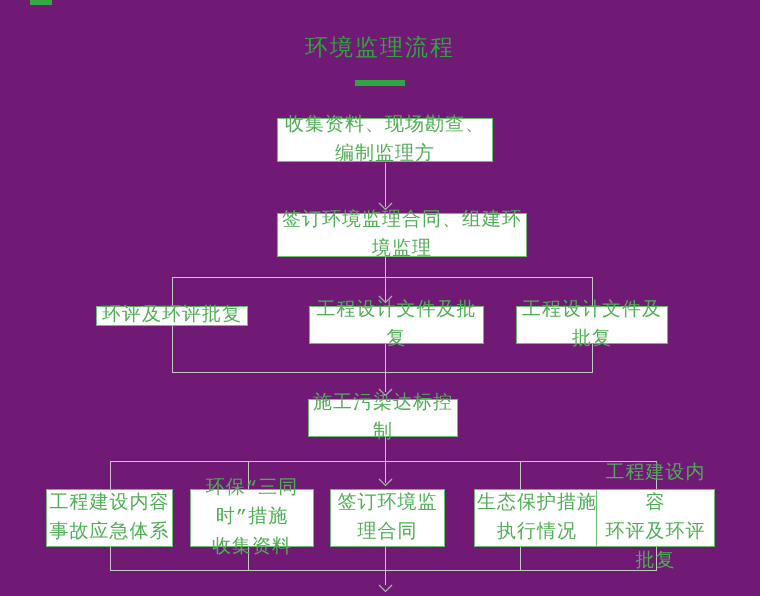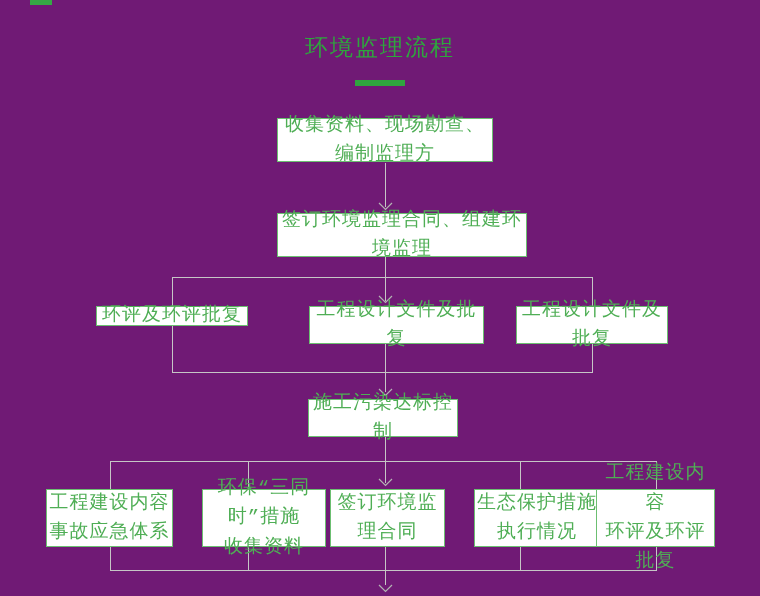--- a/index.html
+++ b/index.html
@@ -114,21 +114,21 @@
   </div>
 
   <div class="box" style="left:308px;top:399px;width:150px;height:38px">
     <span>施工污染达标控制</span>
   </div>
 
   <div class="box" style="left:46px;top:489px;width:127px;height:58px">
     <span>工程建设内容</span>
     <span>事故应急体系</span>
   </div>
-  <div class="box" style="left:202px;top:489px;width:124px;height:58px">
+  <div class="box" style="left:190px;top:489px;width:124px;height:58px">
     <span>环保“三同时”措施</span>
     <span>收集资料</span>
   </div>
   <div class="box" style="left:330px;top:489px;width:115px;height:58px">
     <span>签订环境监理合同</span>
     <span></span>
   </div>
   <div class="box" style="left:474px;top:489px;width:126px;height:58px">
     <span>生态保护措施</span>
     <span>执行情况</span>

